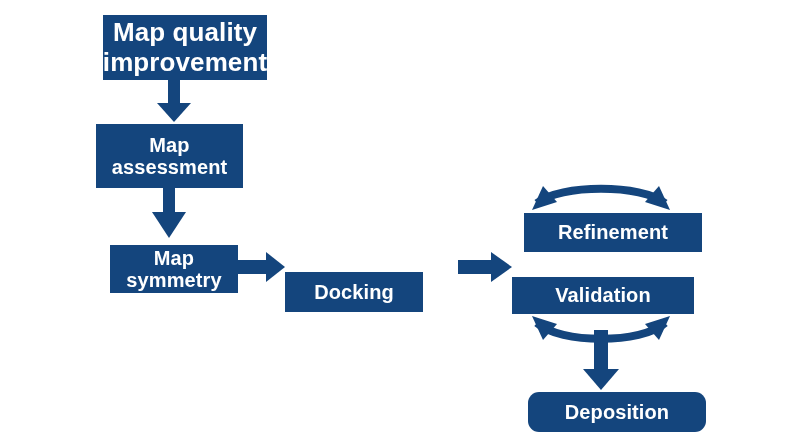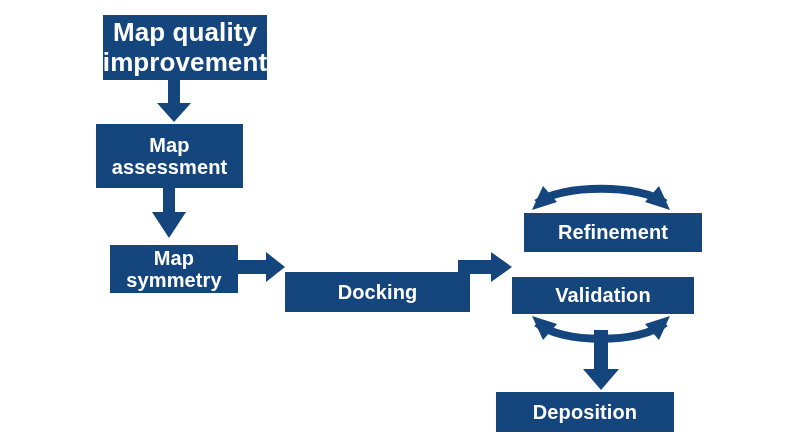--- a/index.html
+++ b/index.html
@@ -40,24 +40,24 @@
     top: 0;
     width: 800px;
     height: 443px;
     pointer-events: none;
   }
   
   #node-map-quality      { left:103px; top:15px;  width:164px; height:65px;  font-size:26px; }
   #node-map-improvement  { left:96px;  top:124px; width:147px; height:64px;  font-size:20px; }
   #node-map-symmetry     { left:110px; top:245px; width:128px; height:48px;  font-size:20px; }
   #node-model-building   { left:285px; top:214px; width:173px; height:38px;  font-size:20px; }
-  #node-docking          { left:285px; top:272px; width:185px; height:40px;  font-size:20px; }
+  #node-docking          { left:285px; top:272px; width:138px; height:40px;  font-size:20px; }
   #node-refinement       { left:512px; top:213px; width:178px; height:39px;  font-size:20px;margin-left:12px; }
   #node-validation       { left:512px; top:277px; width:182px; height:37px;  font-size:20px; }
-  #node-deposition       { left:496px; top:392px; width:178px; height:40px;  font-size:20px; }
+  #node-deposition       { left:528px; top:392px; width:178px; height:40px;  font-size:20px;border-radius:11px; }
 </style>
 </head>
 <body>
 
 <div id="canvas">
 
   <svg class="svg-layer" viewBox="0 0 800 443" width="800" height="443" xmlns="http://www.w3.org/2000/svg">
 
     <g>
       <rect x="168" y="80" width="12" height="27" fill="#14457D"></rect>

